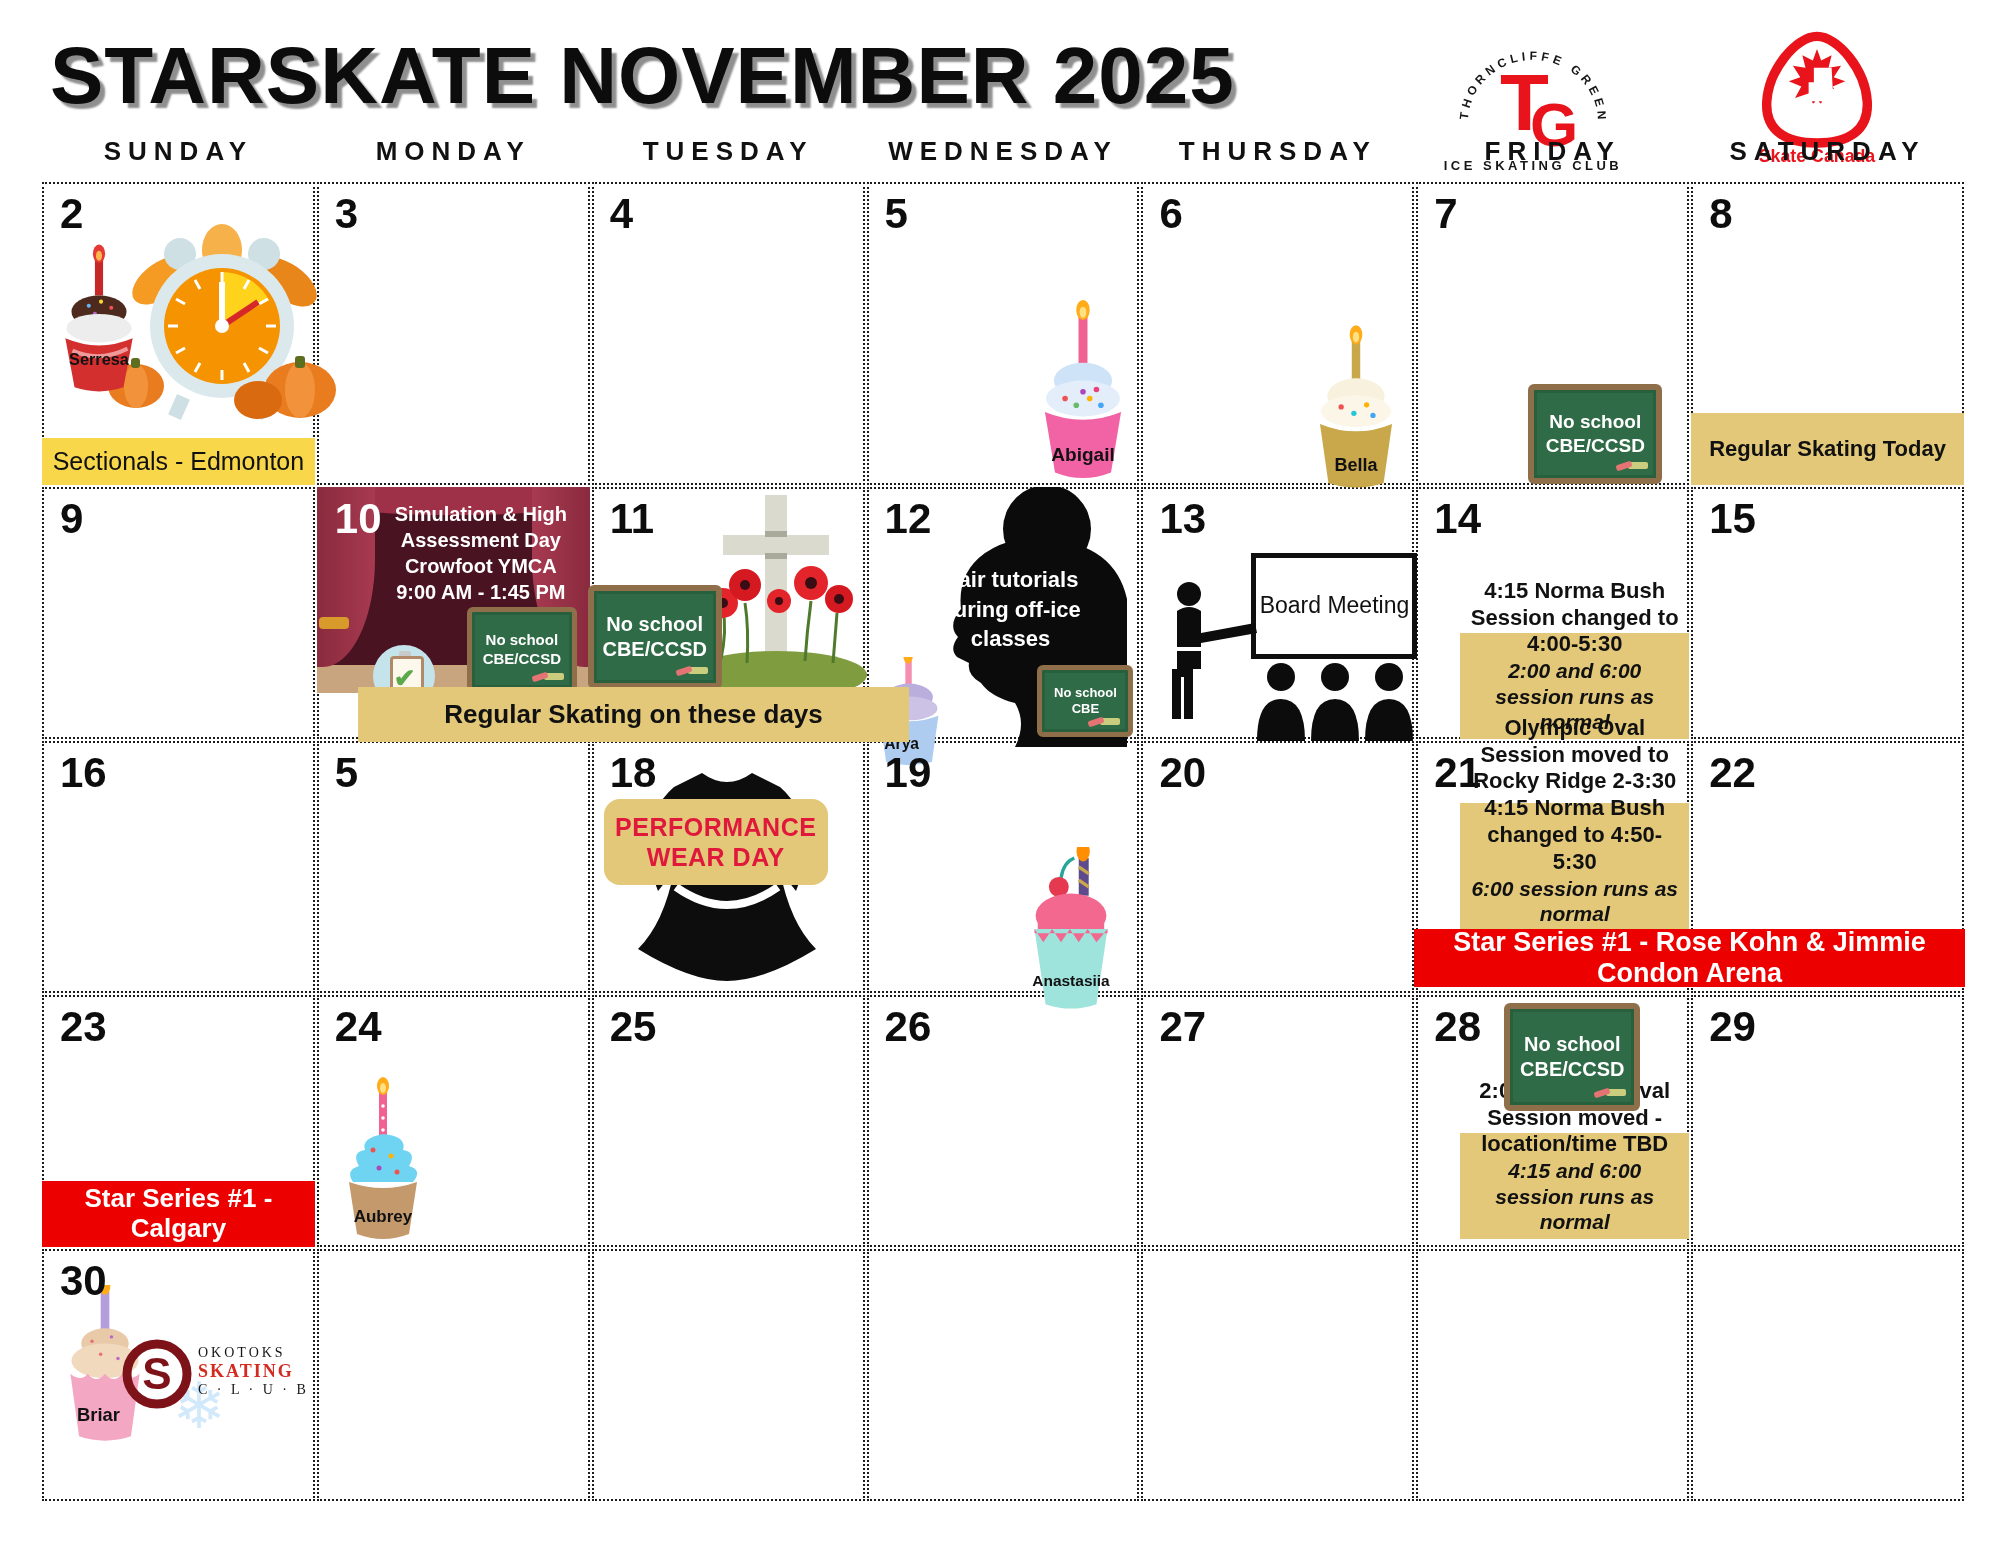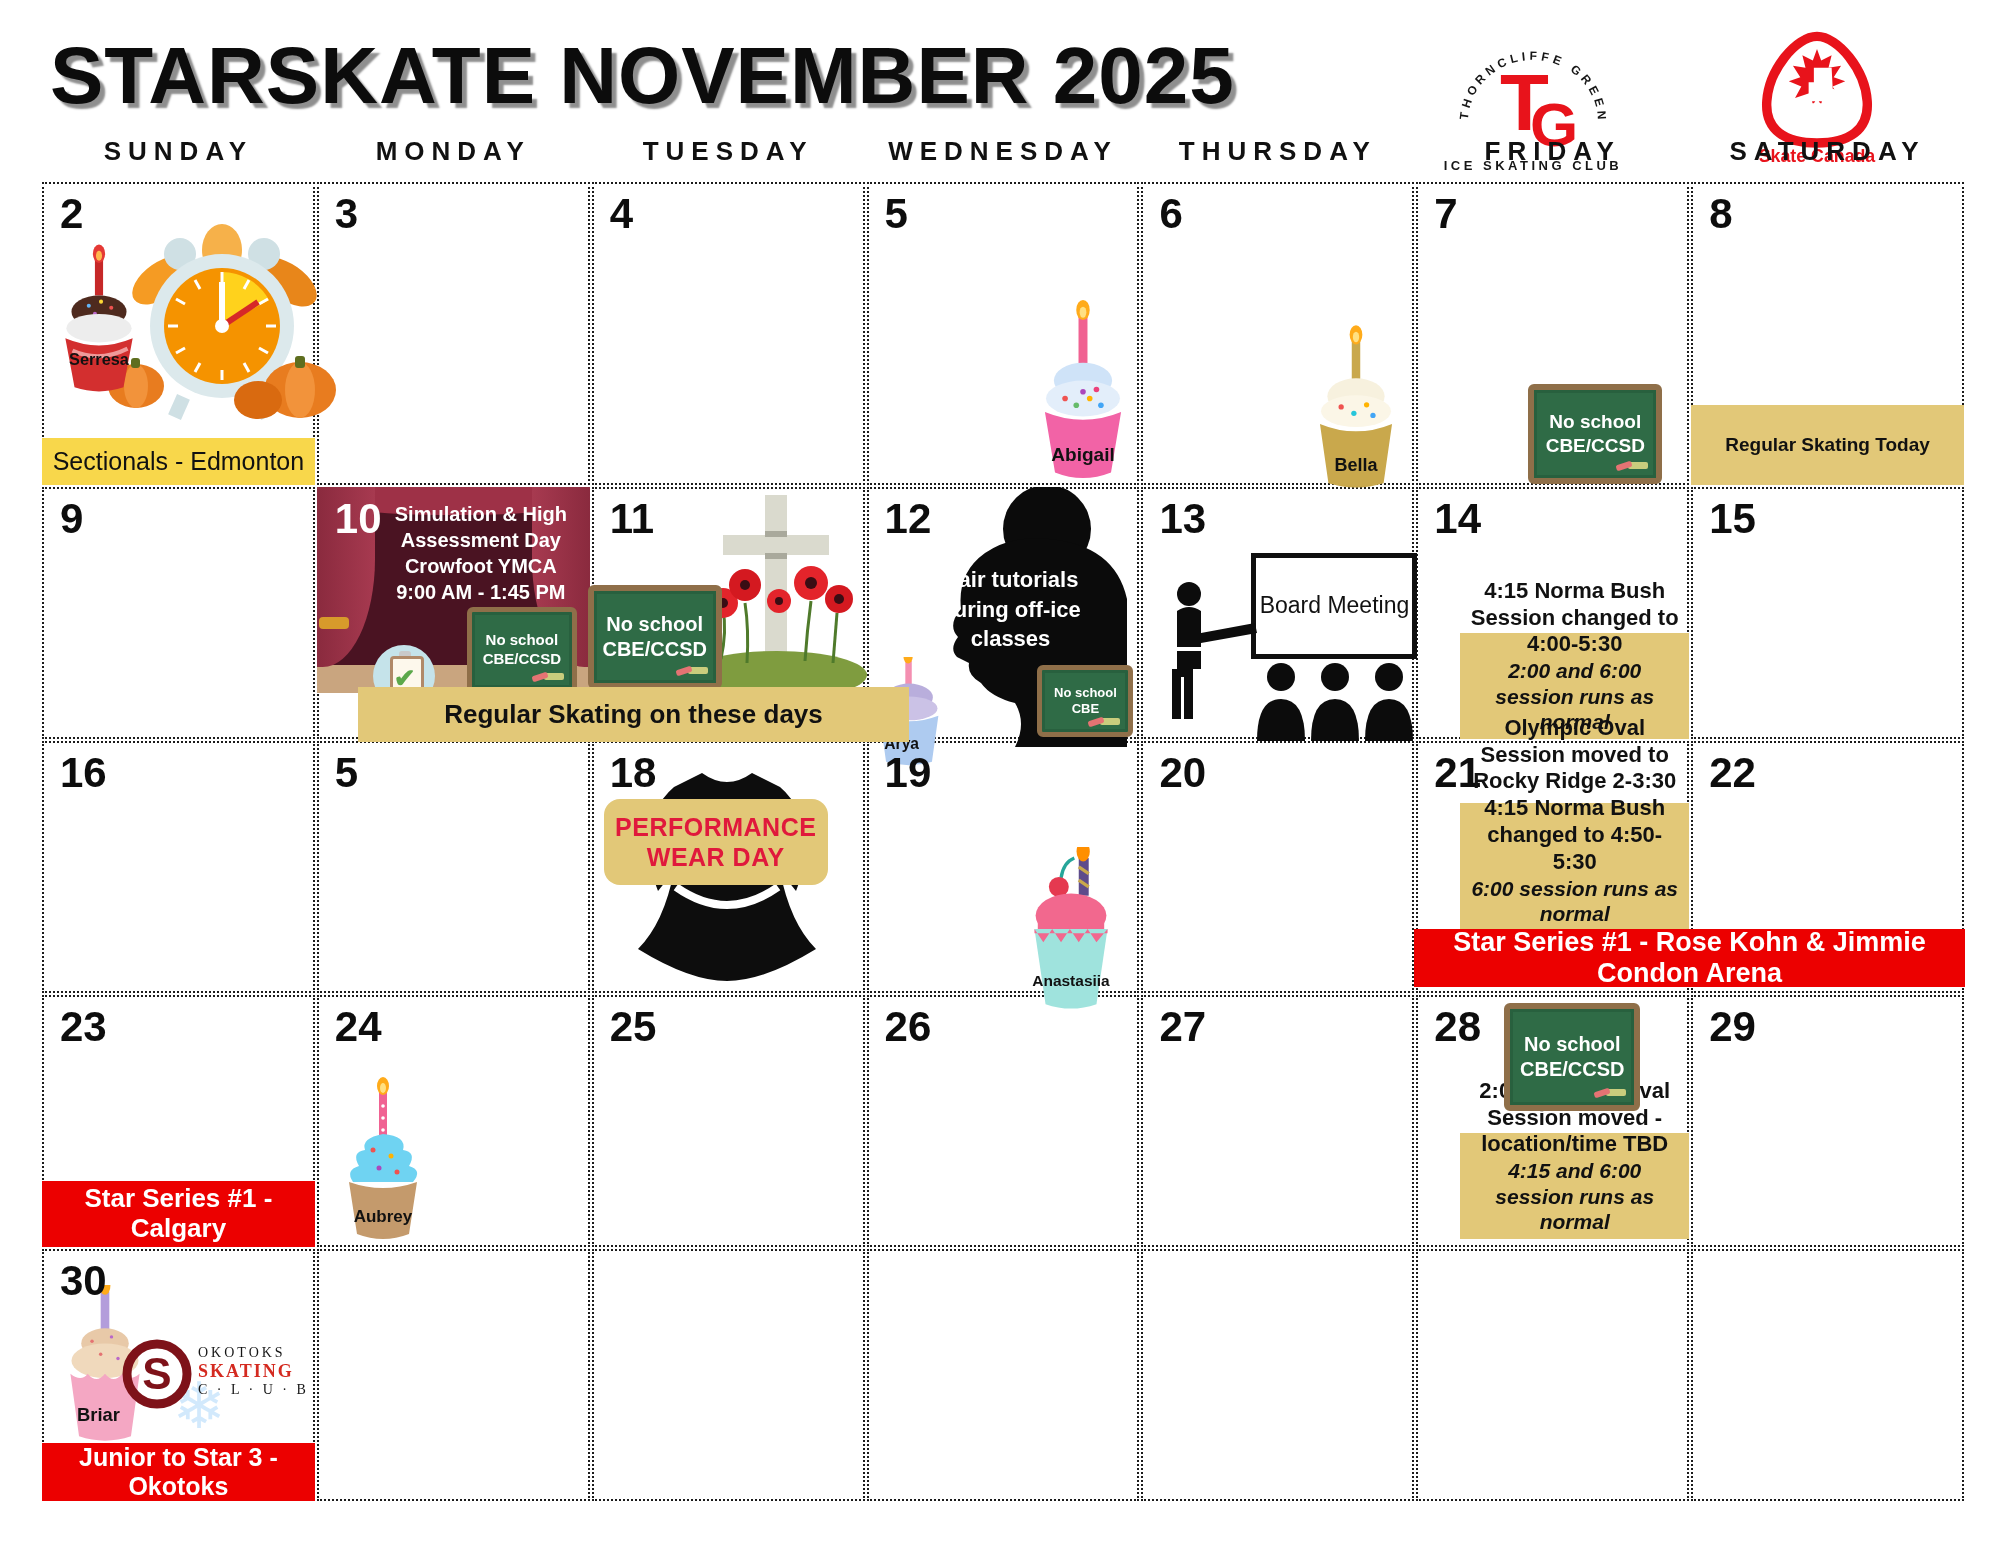--- a/index.html
+++ b/index.html
@@ -211,21 +211,21 @@
     <div class="cell">
       <div class="date">7</div>
       <div class="chalk" style="left:110px;top:200px;width:122px;height:88px;font-size:19px;">
         <span>No school CBE/CCSD</span>
         <span class="tools"><span class="eraser"></span><span class="stick"></span></span>
       </div>
     </div>
 
     <div class="cell">
       <div class="date">8</div>
-      <div class="banner gold" style="height:80px;font-size:19px;font-weight:bold;">
+      <div class="banner gold" style="height:72px;font-size:22px;font-weight:bold;">
         <span>Regular Skating Today</span>
       </div>
     </div>
 
     <div class="cell">
       <div class="date">9</div>
     </div>
 
     <div class="cell">
       <div class="stage">
@@ -472,23 +472,20 @@
         <svg width="74" height="74" viewBox="0 0 74 74" style="position:absolute;left:0;top:8px;">
           <circle cx="37" cy="37" r="30" fill="none" stroke="#7E1219" stroke-width="9"></circle>
           <text x="37" y="52" text-anchor="middle" font-family="Liberation Serif,serif" font-weight="bold" font-size="44" fill="#7E1219">S</text>
         </svg>
         <div class="txt">
           <div class="l1">OKOTOKS</div>
           <div class="l2">SKATING</div>
           <div class="l3">C · L · U · B</div>
         </div>
       </div>
-      <div class="banner red" style="height:58px;font-size:25px;">
-        <span>Junior to Star 3 - Okotoks</span>
-      </div>
     </div>
 
     <div class="cell"></div>
     <div class="cell"></div>
     <div class="cell"></div>
     <div class="cell"></div>
     <div class="cell"></div>
     <div class="cell"></div>
 
     <div class="overlay-banner gold" style="left:273px;top:506px;width:551px;height:55px;font-weight:bold;font-size:26px;margin-left:44px;">

